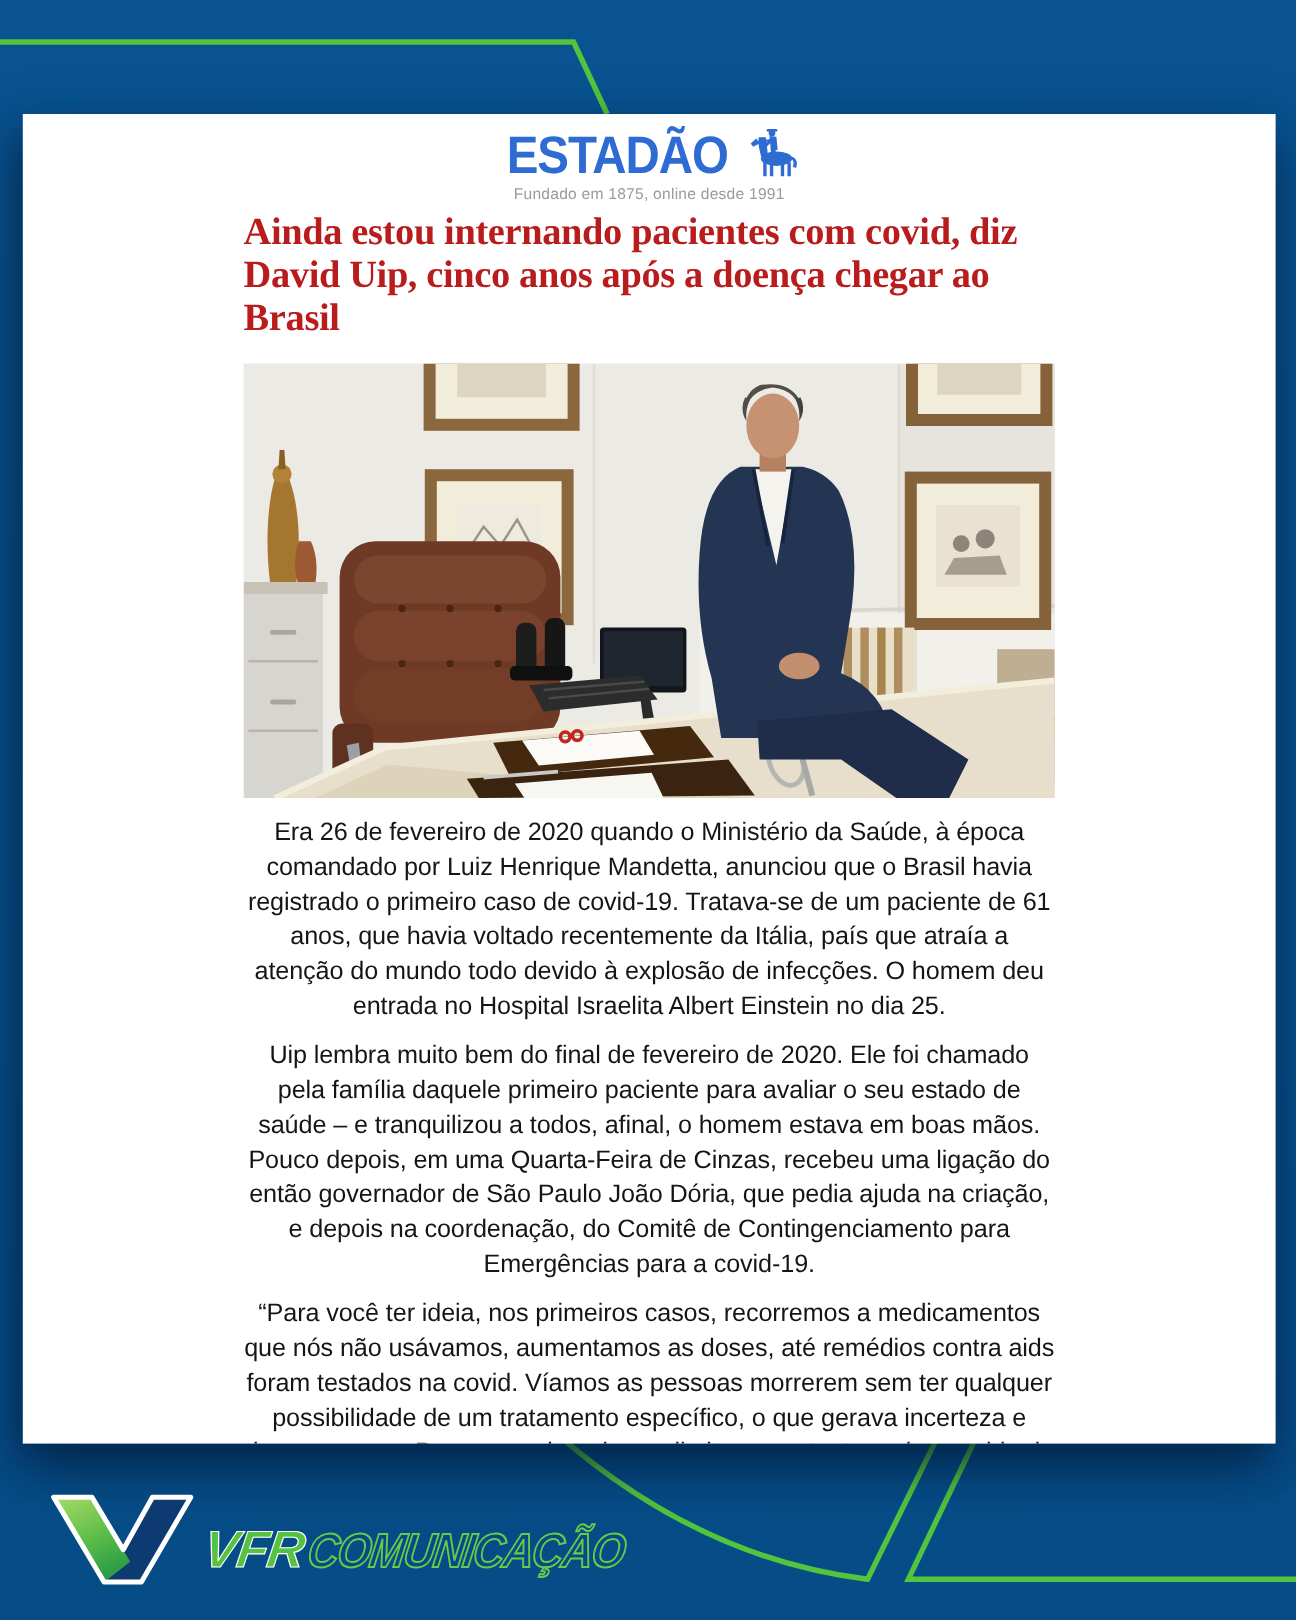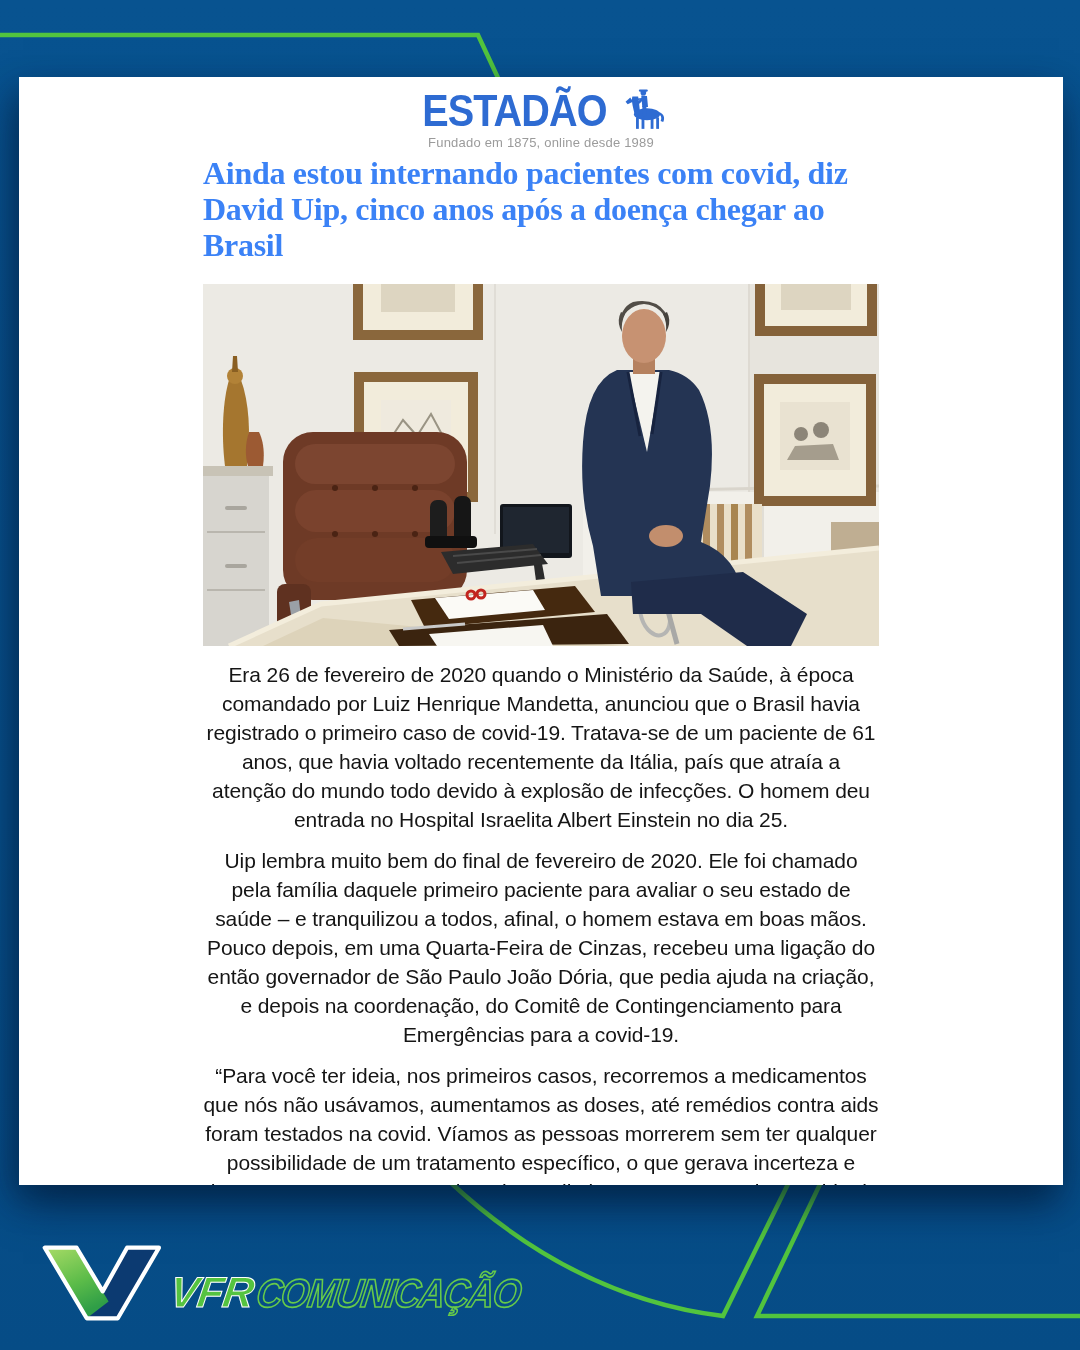--- a/index.html
+++ b/index.html
@@ -5,37 +5,37 @@
   html,body{margin:0;padding:0;}
   body{
     width:1080px;height:1350px;position:relative;overflow:hidden;
     background:linear-gradient(180deg,#085390 0%,#07508c 60%,#064c86 100%);
     font-family:"Liberation Sans",sans-serif;
   }
   
   .deco-lines{position:absolute;inset:0;z-index:0;}
   
   .card{
-    position:absolute;left:19px;top:77px;width:1044px;height:1108px;
+    position:absolute;left:19px;top:95px;width:1044px;height:1108px;
     background:#ffffff;z-index:1;overflow:hidden;
     box-shadow:0 20px 42px -4px rgba(0,22,52,.62), -8px 14px 30px rgba(0,22,52,.35);
   }
   .content{width:676px;margin:0 auto;padding-top:11px;}
   
   .masthead{text-align:center;line-height:1;}
   .masthead-row{display:inline-flex;align-items:flex-end;gap:8px;}
   .wordmark{
     font-size:44px;font-weight:700;color:#2e6bd2;letter-spacing:-1px;
     display:inline-block;transform:scaleX(.9);transform-origin:center bottom;
   }
   .masthead-tagline{font-size:13px;color:#9b9b9b;margin-top:3px;letter-spacing:.2px;}
   
   .headline{
     font-family:"Liberation Serif",serif;font-weight:700;
-    font-size:32px;line-height:36px;color:#3b82f6;letter-spacing:-.3px;
+    font-size:32px;line-height:36px;color:#b91c1c;letter-spacing:-.3px;
     margin-top:6px;
   }
   
   .photo{position:relative;width:676px;height:362px;margin-top:10px;overflow:hidden;background:#eceae4;}
   .photo svg{position:absolute;left:0;top:0;}
   
   .body{margin-top:14px;}
   .body p{font-size:21px;line-height:29px;color:#151515;margin:0 0 12px 0;letter-spacing:-.1px;text-align:center;}
   
   .footer-brand{position:absolute;left:38px;top:1236px;z-index:2;display:flex;align-items:center;gap:6px;}
@@ -79,21 +79,21 @@
             <path d="M33.5 23 C38 24 39.5 28.5 37.5 32.5 L35 31.5 C36.5 28.5 35.5 25.5 32.5 24.5 Z"></path>
             <circle cx="18.5" cy="4.5" r="2.7"></circle>
             <rect x="14.2" y="1.4" width="8.6" height="2" rx="1"></rect>
             <path d="M16.5 7 L22 7.5 L23 18 L17.5 18 Z"></path>
             <path d="M17.5 17 L21.5 17.5 L21 27.5 L17.8 27 Z"></path>
             <path d="M16.8 9 L13 13.2 L14.8 15 L18.6 11 Z"></path>
             <path d="M5.5 11.5 L16 9.5 L16.3 10.8 L6 13 Z"></path>
           </svg>
         </span>
       </div>
-      <div class="masthead-tagline">Fundado em 1875, online desde 1989</div>
+      <div class="masthead-tagline">Fundado em 1875, online desde 1991</div>
     </div>
 
     <h1 class="headline">Ainda estou internando pacientes com covid, diz David Uip, cinco anos após a doença chegar ao Brasil</h1>
 
     <div class="photo">
       <svg width="676" height="362" viewBox="0 0 676 362">
 
         <rect x="0" y="0" width="676" height="362" fill="#eceae4"></rect>
         <rect x="545" y="0" width="131" height="362" fill="#e7e4dd"></rect>
         <line x1="292" y1="0" x2="292" y2="250" stroke="#e0ddd6" stroke-width="2"></line>

